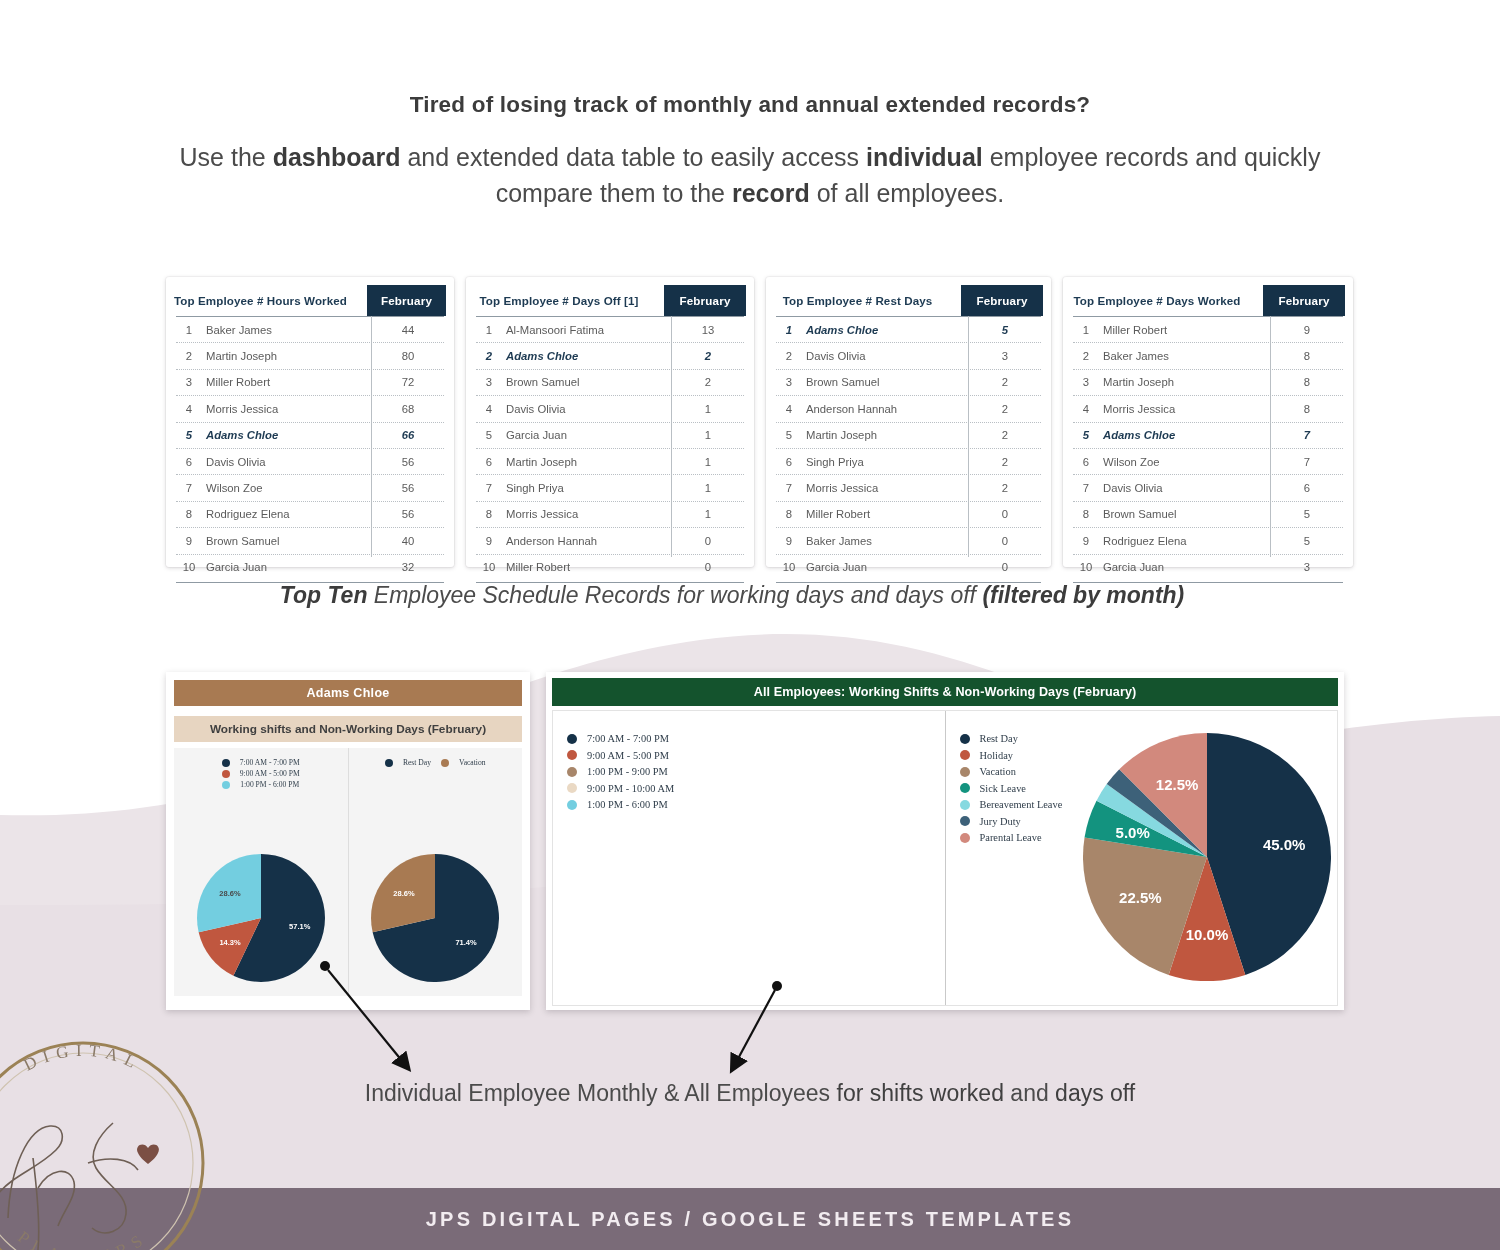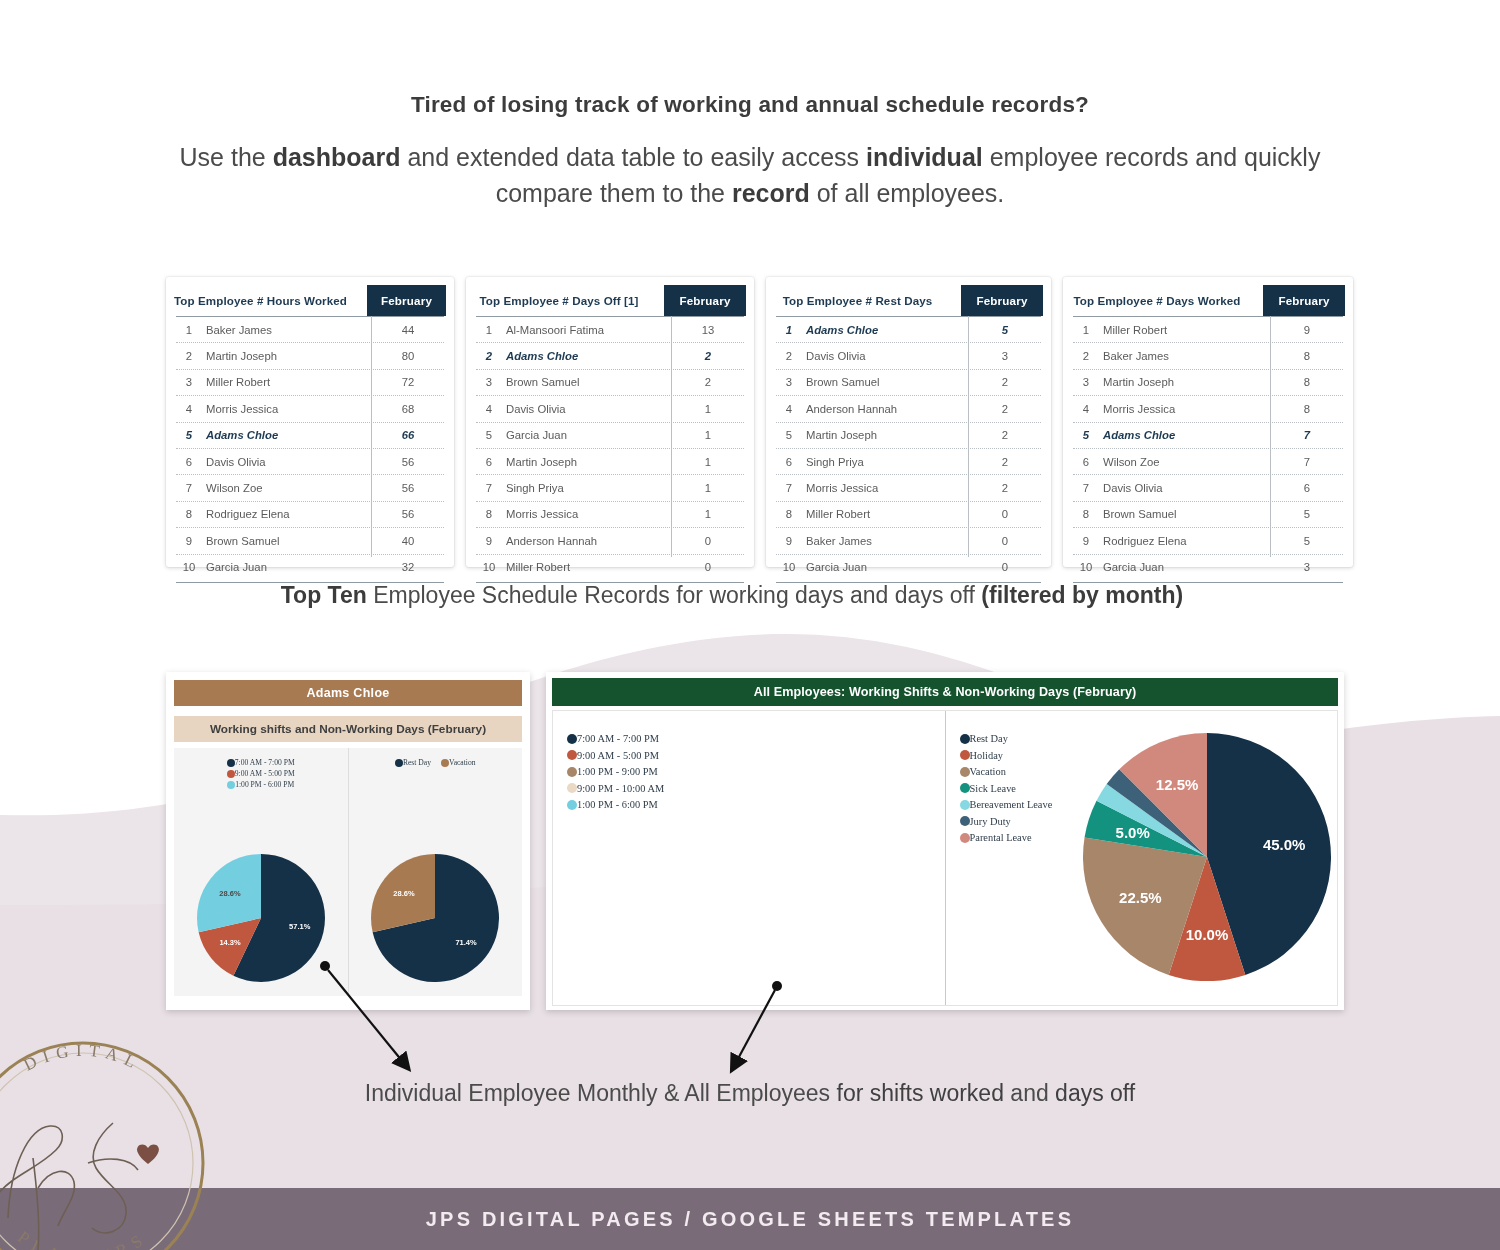--- a/index.html
+++ b/index.html
@@ -57,21 +57,21 @@
   .trow .rank{width:26px;text-align:center;flex:0 0 26px;}
   .trow .nm{flex:1;text-align:left;padding-left:4px;}
   .trow .vl{width:72px;text-align:center;flex:0 0 72px;}
   .trow.hl{font-style:italic;font-weight:bold;color:#1d3a52;}
   .tbl-vline{position:absolute;top:39px;bottom:10px;width:1px;background:#b9bfc4;}
   .tbl-foot-rule{height:1px;background:#8f9aa3;margin:2px 10px 0 10px;}
 
   
   .cap-tables{
     position:absolute;left:0;top:582px;width:1464px;text-align:center;z-index:5;
-    font-size:23px;color:#4b4b4b;font-weight:300;
+    font-size:23px;color:#4b4b4b;font-weight:300;font-style:italic;
   }
   .cap-tables b{font-weight:bold;color:#3c3c3c;}
 
   
   .ind-panel{
     position:absolute;left:166px;top:672px;width:364px;height:338px;z-index:5;
     background:#ffffff;
     box-shadow:0 2px 6px rgba(60,50,60,.22);
   }
   .ind-namebar-wrap{padding:8px 8px 0 8px;}
@@ -85,21 +85,21 @@
   .ind-subbar{
     height:26px;background:#e7d5c1;color:#3f3f3f;
     display:flex;align-items:center;justify-content:center;
     font-size:11.8px;font-weight:bold;
   }
   .ind-charts{display:flex;height:248px;background:#f4f4f4;margin-top:6px;}
   .ind-chart{flex:1;position:relative;}
   .ind-chart.left{border-right:1px solid #dddddd;}
   .legend-mini{position:absolute;top:10px;left:0;right:0;display:flex;flex-direction:column;align-items:center;gap:2px;}
   .legend-mini.row{flex-direction:row;justify-content:center;gap:10px;}
-  .lg-item{display:flex;align-items:center;gap:0;font-size:7.6px;color:#2f3d4a;font-family:"Liberation Serif", serif;white-space:nowrap;text-align:right;}
+  .lg-item{display:flex;align-items:center;gap:10px;font-size:7.6px;color:#2f3d4a;font-family:"Liberation Serif", serif;white-space:nowrap;text-align:right;}
   .lg-dot{width:8px;height:8px;border-radius:50%;flex:0 0 8px;}
   .pie-slot{position:absolute;left:0;right:0;bottom:14px;display:flex;justify-content:center;}
 
   
   .all-panel{
     position:absolute;left:546px;top:672px;width:798px;height:338px;z-index:5;
     background:#ffffff;box-shadow:0 2px 6px rgba(60,50,60,.22);
     padding:6px;box-sizing:border-box;
   }
   .all-title{
@@ -140,21 +140,21 @@
 <body>
 
 <div class="bg-layer">
   <svg class="bg-wave" viewBox="0 0 1500 1250" preserveAspectRatio="none">
     <path d="M0,1250 L0,815 C120,818 220,800 330,760 C470,706 560,660 700,640 C860,618 980,660 1110,720 C1240,780 1360,815 1500,818 L1500,1250 Z" fill="#ebe4e8"></path>
     <path d="M0,1250 L0,905 C240,905 420,900 620,880 C840,858 1010,800 1180,760 C1320,727 1420,718 1500,716 L1500,1250 Z" fill="#e8e0e5"></path>
   </svg>
 </div>
 
 <div class="headline-wrap">
-  <div class="headline">Tired of losing track of working and annual schedule records?</div>
+  <div class="headline">Tired of losing track of monthly and annual extended records?</div>
   <div class="subhead"><span>Use the </span><b>dashboard</b><span> and extended data table to easily access </span><b>individual</b><span> employee records and quickly compare them to the </span><b>record</b><span> of all employees.</span></div>
 </div>
 
 <div class="tables-row" id="tables-row">
     <div class="tbl-card c1">
       <div class="tbl-head">
         <div class="tbl-head-title">Top Employee # Hours Worked</div>
         <div class="tbl-head-month">February</div>
       </div>
       <div class="tbl-head-rule"></div>

